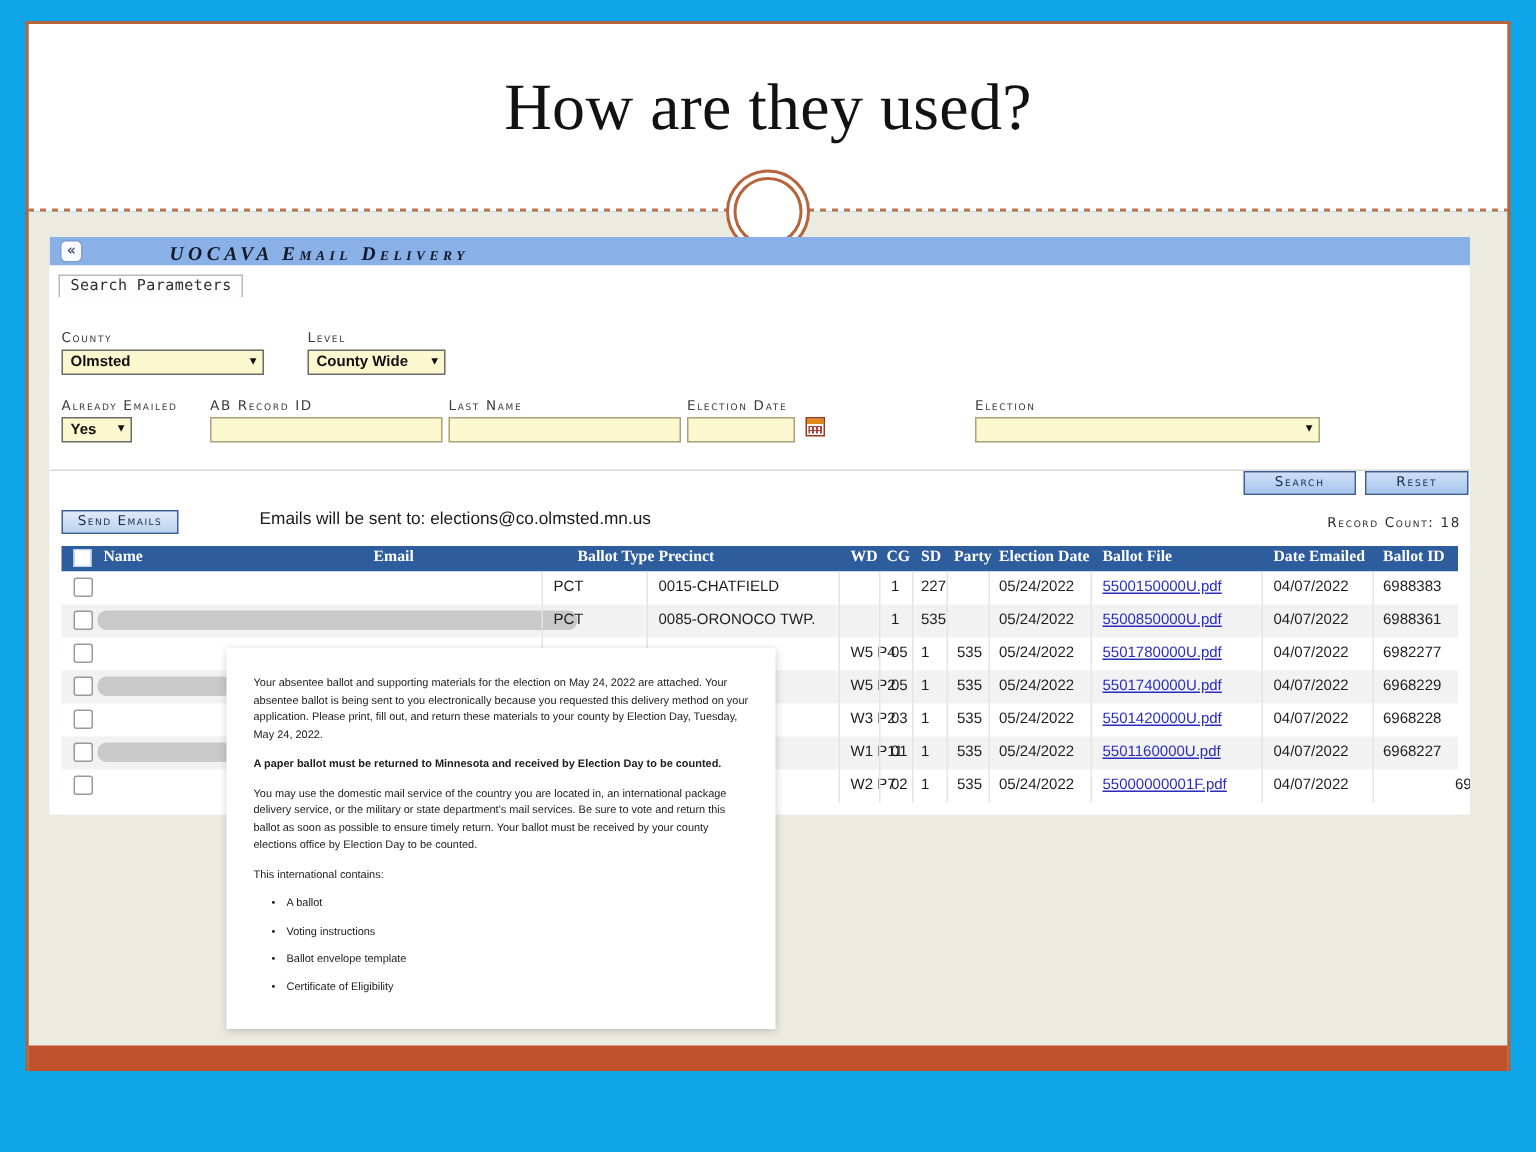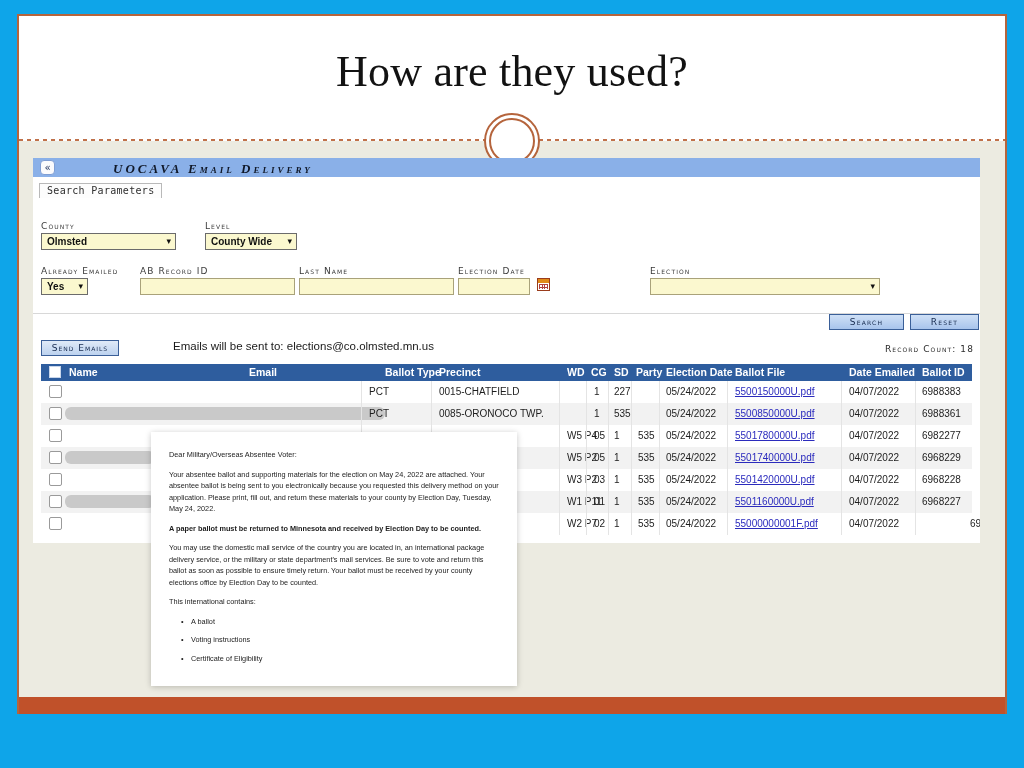--- a/index.html
+++ b/index.html
@@ -190,21 +190,21 @@
   #results{
     position:absolute;left:8px;top:206px;width:931px;height:172px;
     background:#ffffff;
   }
   .thead{
     position:absolute;left:0;top:0;width:931px;height:17px;
     background:#2e5d9e;
   }
   .th{
     position:absolute;top:2px;
-    font-family:Liberation Sans, sans-serif;
+    font-family:Liberation Serif, serif;
     font-size:10.5px;font-weight:bold;color:#ffffff;
     white-space:nowrap;
   }
   .row{
     position:absolute;left:0;width:931px;height:34px;
     border-bottom:1px solid #e2e2e2;
     box-sizing:border-box;
   }
   .row.alt{background:#f2f2f2;}
   .row.white{background:#ffffff;}
@@ -509,26 +509,26 @@
             <div class="vline" style="left: 800px; top: 0px; height: 22px;"></div>
             <div class="vline" style="left: 874px; top: 0px; height: 22px;"></div>
           </div>
         </div>
     </div>
 
   </div>
 
   <div id="letter">
     <div id="letter-inner">
-      <p>Dear Military/Overseas Absentee Voter:</p>
       <p>Your absentee ballot and supporting materials for the election on May 24, 2022 are attached. Your absentee ballot is being sent to you electronically because you requested this delivery method on your application. Please print, fill out, and return these materials to your county by Election Day, Tuesday, May 24, 2022.</p>
       <p class="bold">A paper ballot must be returned to Minnesota and received by Election Day to be counted.</p>
       <p>You may use the domestic mail service of the country you are located in, an international package delivery service, or the military or state department's mail services. Be sure to vote and return this ballot as soon as possible to ensure timely return.   Your ballot must be received by your county elections office by Election Day to be counted.</p>
       <p>This international contains:</p>
       <ul class="bullets" id="letter-bullets">
           <li>A ballot</li>
           <li>Voting instructions</li>
+          <li>Ballot envelope template</li>
           <li>Certificate of Eligibility</li>
         </ul>
     </div>
   </div>
 
 </div>
 
 </body></html>

